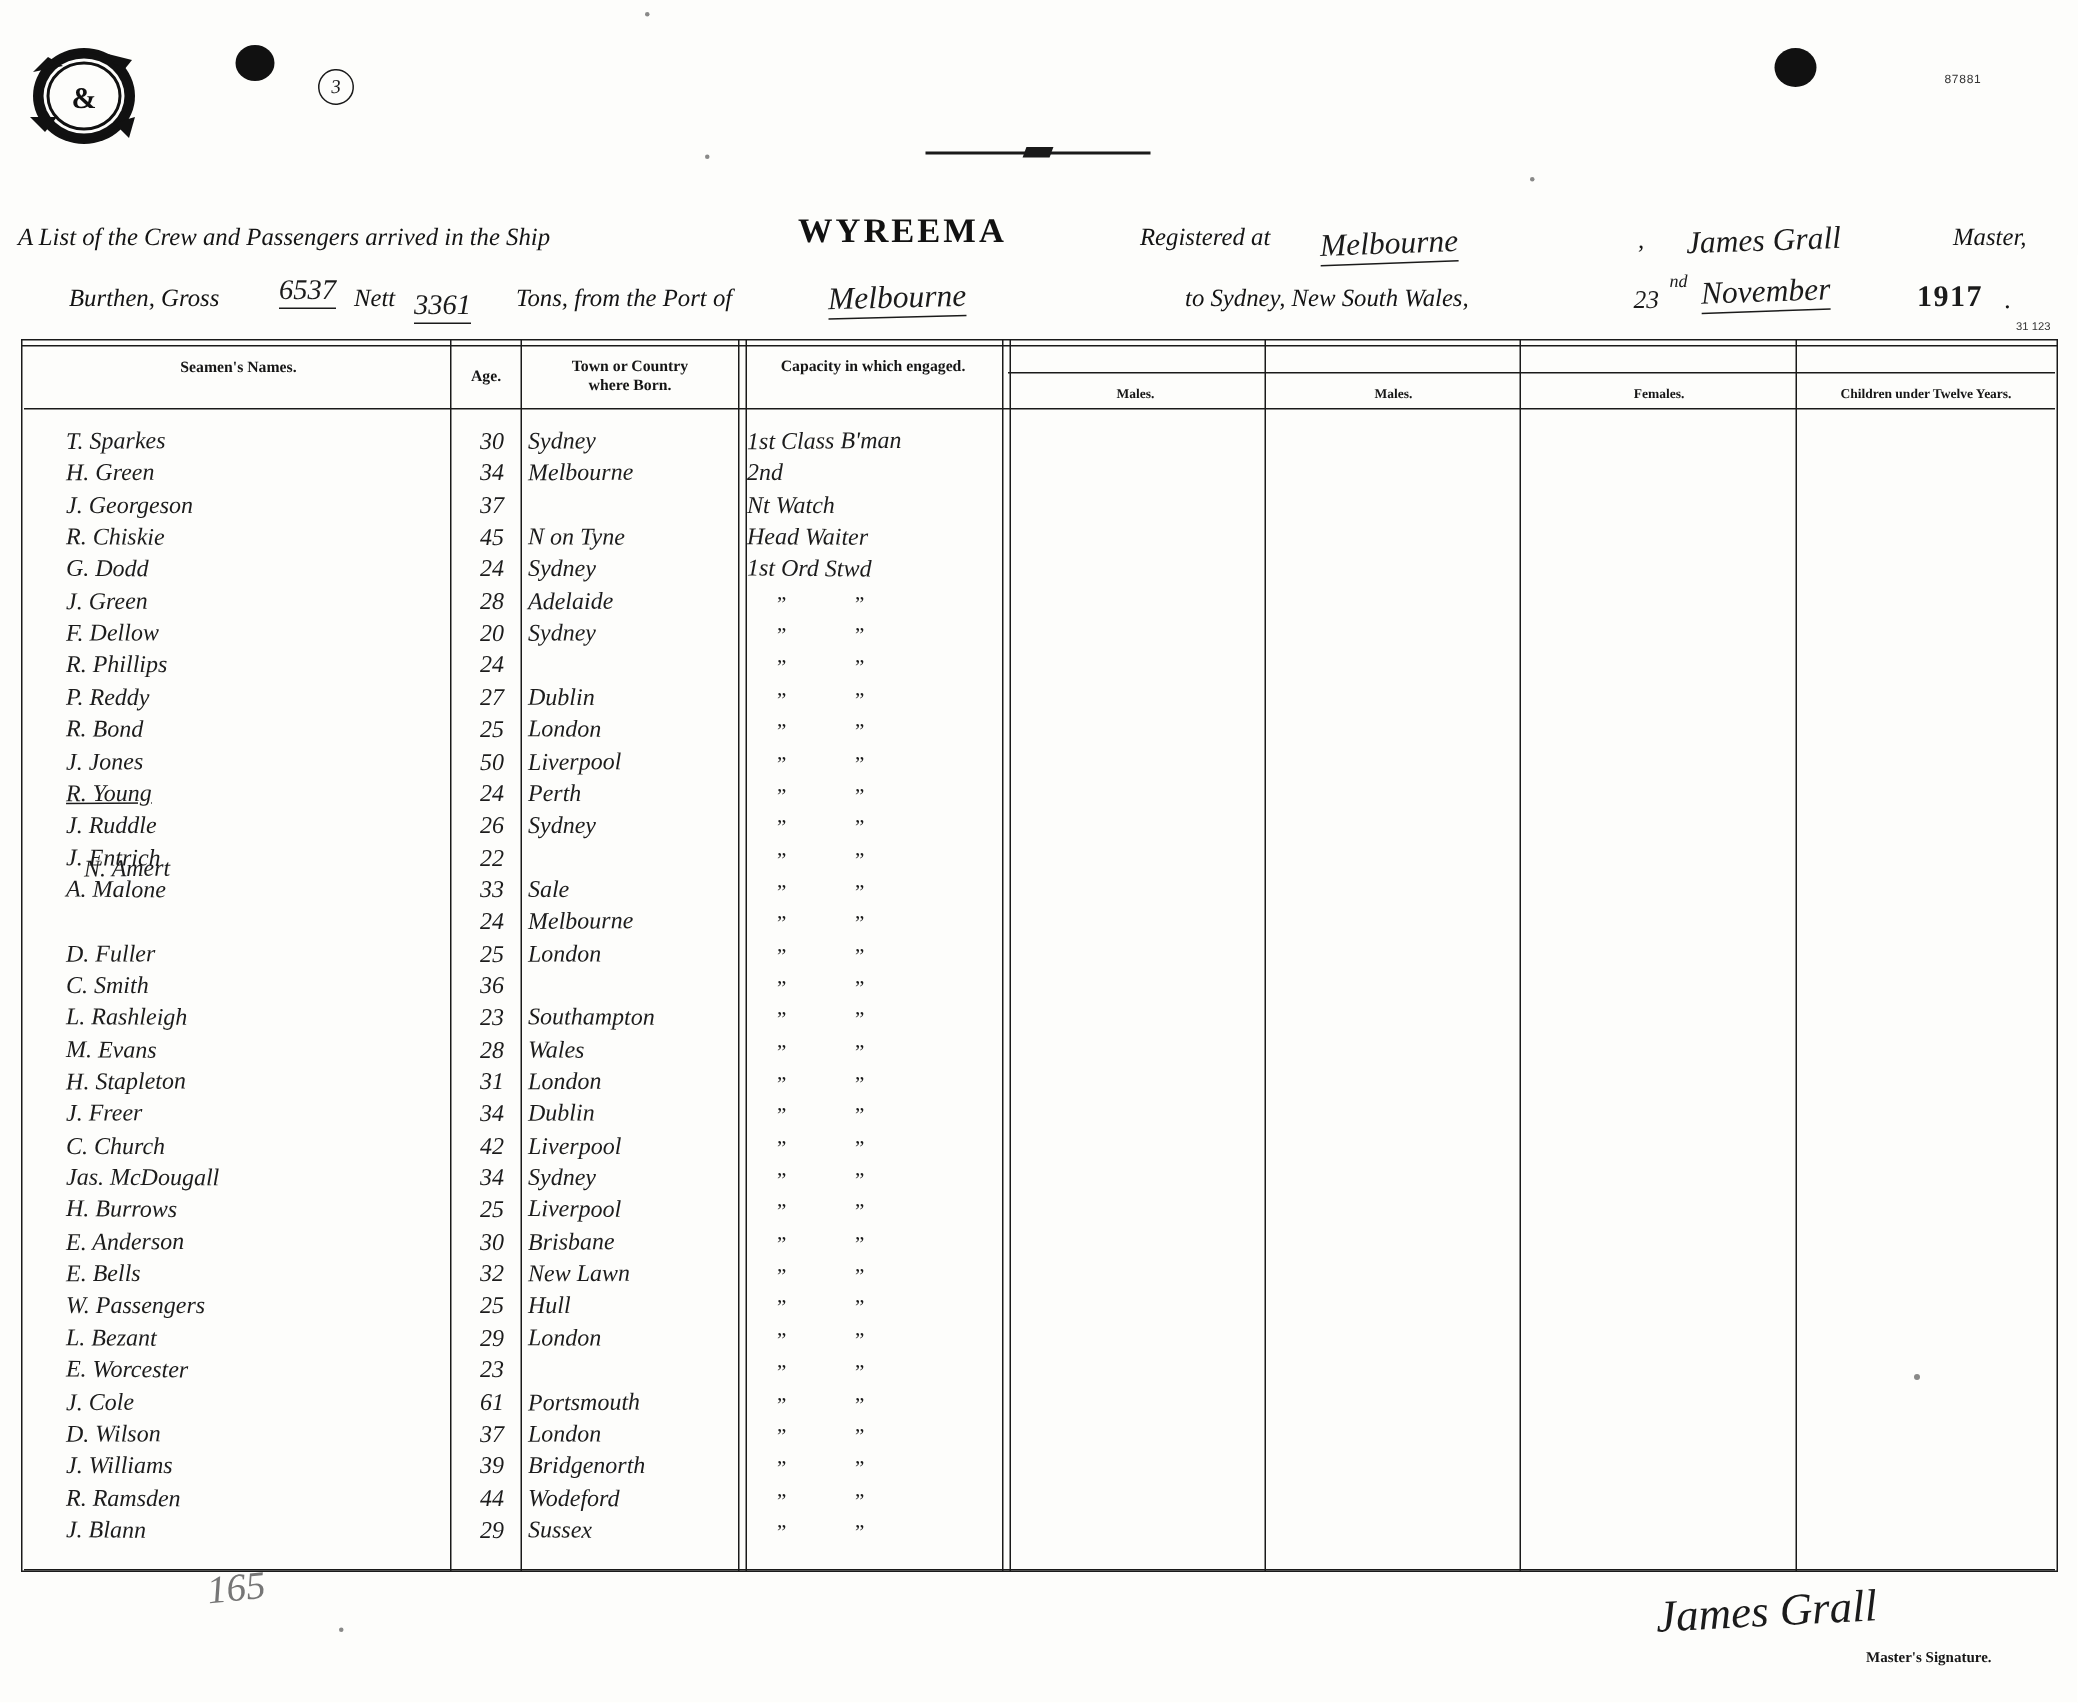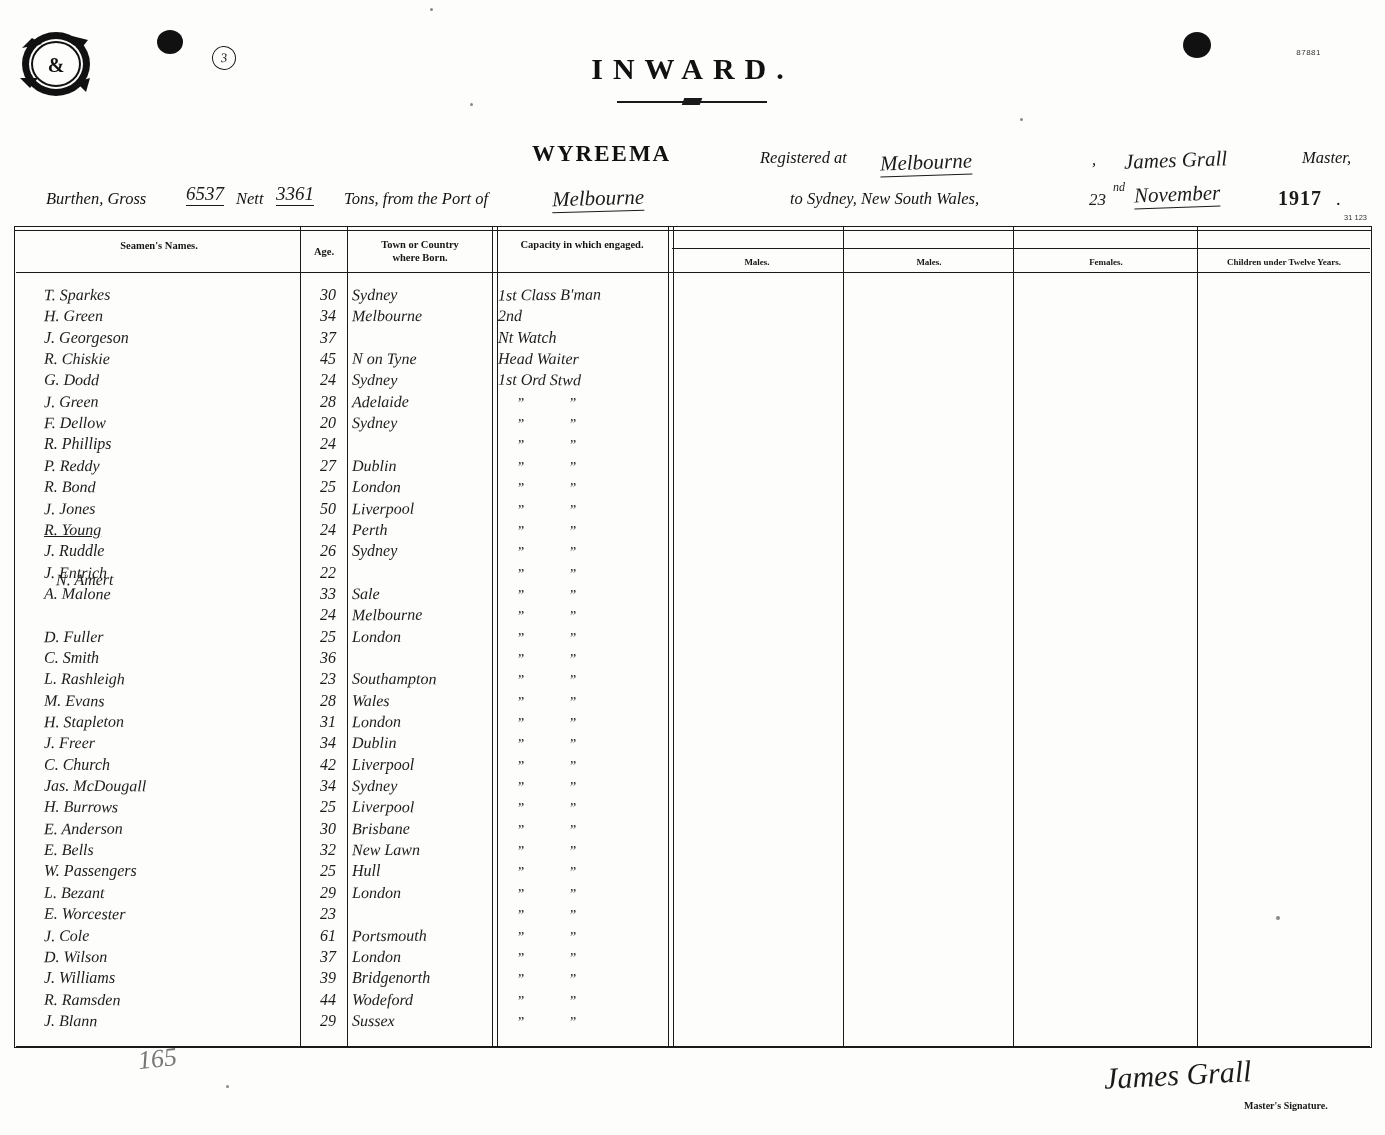--- a/index.html
+++ b/index.html
@@ -133,21 +133,21 @@
     font-family: "Liberation Serif", serif;
     font-style: italic;
     color: #1b1b1b;
     white-space: nowrap;
   }
   .hw-u { border-bottom: 1px solid #1b1b1b; }
 
   .hw-registered { left: 880px; top: 150px; font-size: 21px; transform: rotate(-2deg); }
   .hw-master     { left: 1124px; top: 148px; font-size: 21px; transform: rotate(-2deg); }
   .hw-gross      { left: 186px;  top: 183px; font-size: 19px; }
-  .hw-nett       { left: 276px;  top: 183px; font-size: 19px; }
+  .hw-nett       { left: 276px;  top: 193px; font-size: 19px; }
   .hw-port       { left: 552px;  top: 186px; font-size: 21px; transform: rotate(-1.5deg); }
   .hw-day        { left: 1089px; top: 190px; font-size: 17px; }
   .hw-daysup     { left: 1113px; top: 180px; font-size: 12px; }
   .hw-month      { left: 1134px; top: 182px; font-size: 21px; transform: rotate(-2deg); }
   .year-1917     { left: 1278px; top: 187px; font-size: 20px; font-style: normal; font-family: "Liberation Serif", serif; font-weight: bold; letter-spacing: 1px; }
 
   .form-code {
     position: absolute;
     right: 18px; top: 213px;
     font-family: "Liberation Sans", sans-serif;
@@ -277,23 +277,23 @@
       <ellipse cx="42" cy="38" rx="31" ry="29" fill="none" stroke="#111" stroke-width="1"></ellipse>
     </svg>
   </div>
 
   <div class="punch-hole hole-1"></div>
   <div class="punch-hole hole-2"></div>
 
   <div class="circled-num">3</div>
   <div class="corner-code">87881</div>
 
-  <div class="doc-title">INWARD.</div>
   <div class="title-rule"></div>
 
+  <div class="pre-line l1">A List of the Crew and Passengers arrived in the Ship</div>
   <div class="ship-name">WYREEMA</div>
   <div class="pre-line" style="left:760px;top:148px;">Registered at</div>
   <div class="hw hw-registered hw-u">Melbourne</div>
   <div class="pre-line" style="left:1092px;top:150px;">,</div>
   <div class="hw hw-master">James Grall</div>
   <div class="pre-line" style="left:1302px;top:148px;">Master,</div>
 
   <div class="pre-line l2">Burthen, Gross</div>
   <div class="hw hw-gross hw-u">6537</div>
   <div class="pre-line" style="left:236px;top:189px;">Nett</div>

